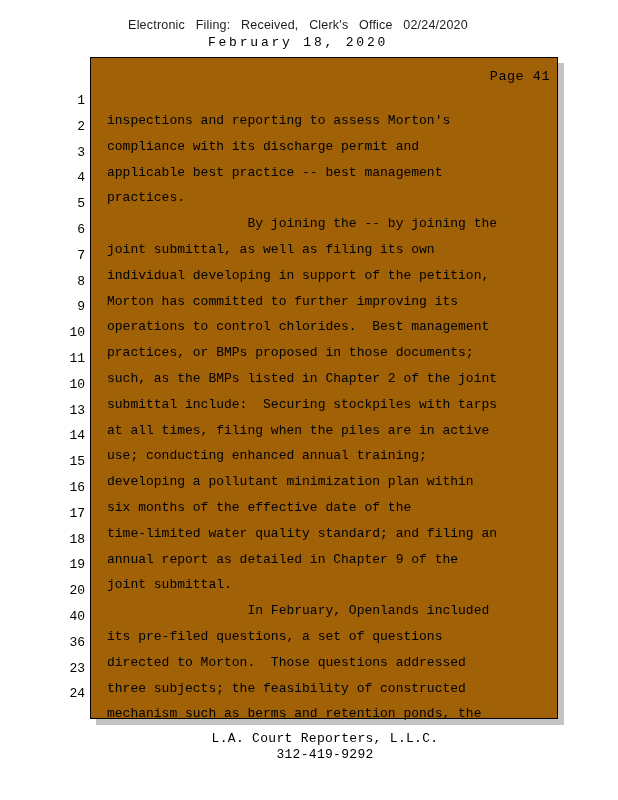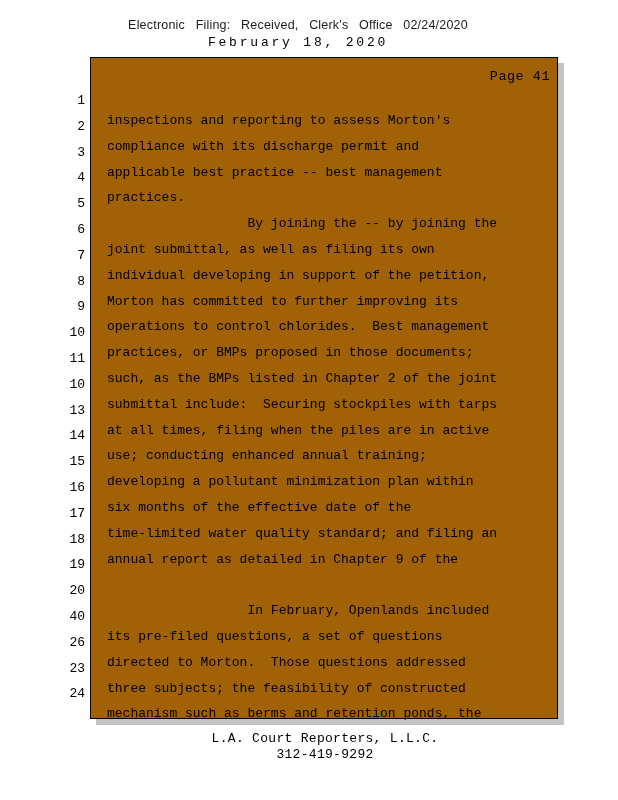--- a/index.html
+++ b/index.html
@@ -180,34 +180,35 @@
     <span class="text">time-limited water quality standard; and filing an</span>
   </div>
 
   <div class="row">
     <span class="num">18</span>
     <span class="text">annual report as detailed in Chapter 9 of the</span>
   </div>
 
   <div class="row">
     <span class="num">19</span>
+    <span class="text">joint submittal.</span>
   </div>
 
   <div class="row">
     <span class="num">20</span>
     <span class="text">                  In February, Openlands included</span>
   </div>
 
   <div class="row">
     <span class="num">40</span>
     <span class="text">its pre-filed questions, a set of questions</span>
   </div>
 
   <div class="row">
-    <span class="num">26</span>
+    <span class="num">36</span>
     <span class="text">directed to Morton.  Those questions addressed</span>
   </div>
 
   <div class="row">
     <span class="num">23</span>
     <span class="text">three subjects; the feasibility of constructed</span>
   </div>
 
   <div class="row">
     <span class="num">24</span>

